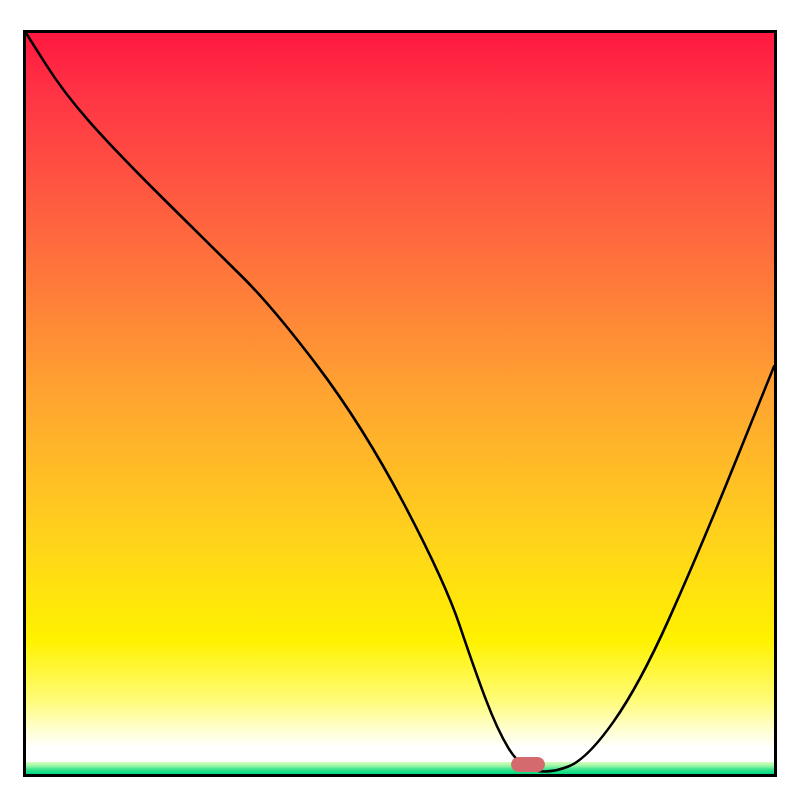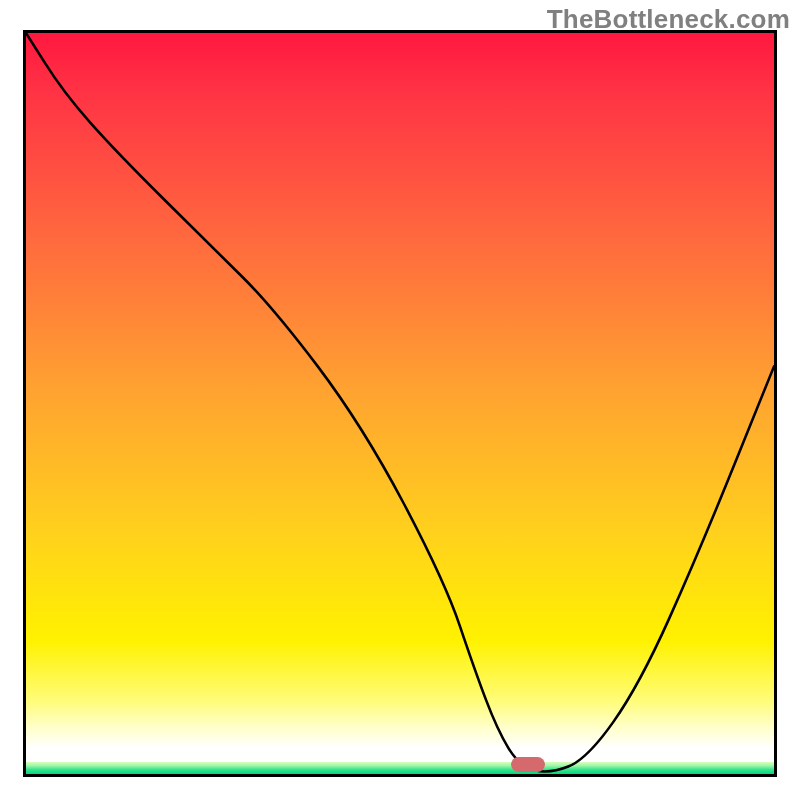--- a/index.html
+++ b/index.html
@@ -72,21 +72,20 @@
     height: 15px;
     border-radius: 8px;
     background: #d46a6d;
     bottom: 2px;
   }
 </style>
 </head>
 <body>
 
 <div class="stage">
-  <div class="watermark">TheBottleneck.com</div>
 
   <div class="plot">
     <div class="gradient"></div>
     <div class="green-band"></div>
 
     <svg class="curve" viewBox="0 0 754 747" preserveAspectRatio="none">
       <path fill="none" stroke="#000" stroke-width="2.6" stroke-linecap="round" d="M 0.0 0.0 Q 0.0 0.0 18.9 29.9 Q 37.7 59.8 64.1 89.6 Q 90.5 119.5 139.5 168.1 Q 188.5 216.6 218.7 246.5 Q 248.8 276.4 294.1 336.1 Q 339.3 395.9 380.8 474.3 Q 422.2 552.8 437.3 597.6 Q 452.4 642.4 463.7 672.3 Q 475.0 702.2 486.3 720.9 Q 497.6 739.5 512.7 743.3 Q 527.8 747.0 546.6 739.5 Q 565.5 732.1 591.9 694.7 Q 618.3 657.4 648.4 590.1 Q 678.6 522.9 716.3 429.5 T 754.0 336.1"></path>
     </svg>
 
     <div class="marker" style="left: 485px;"></div>

